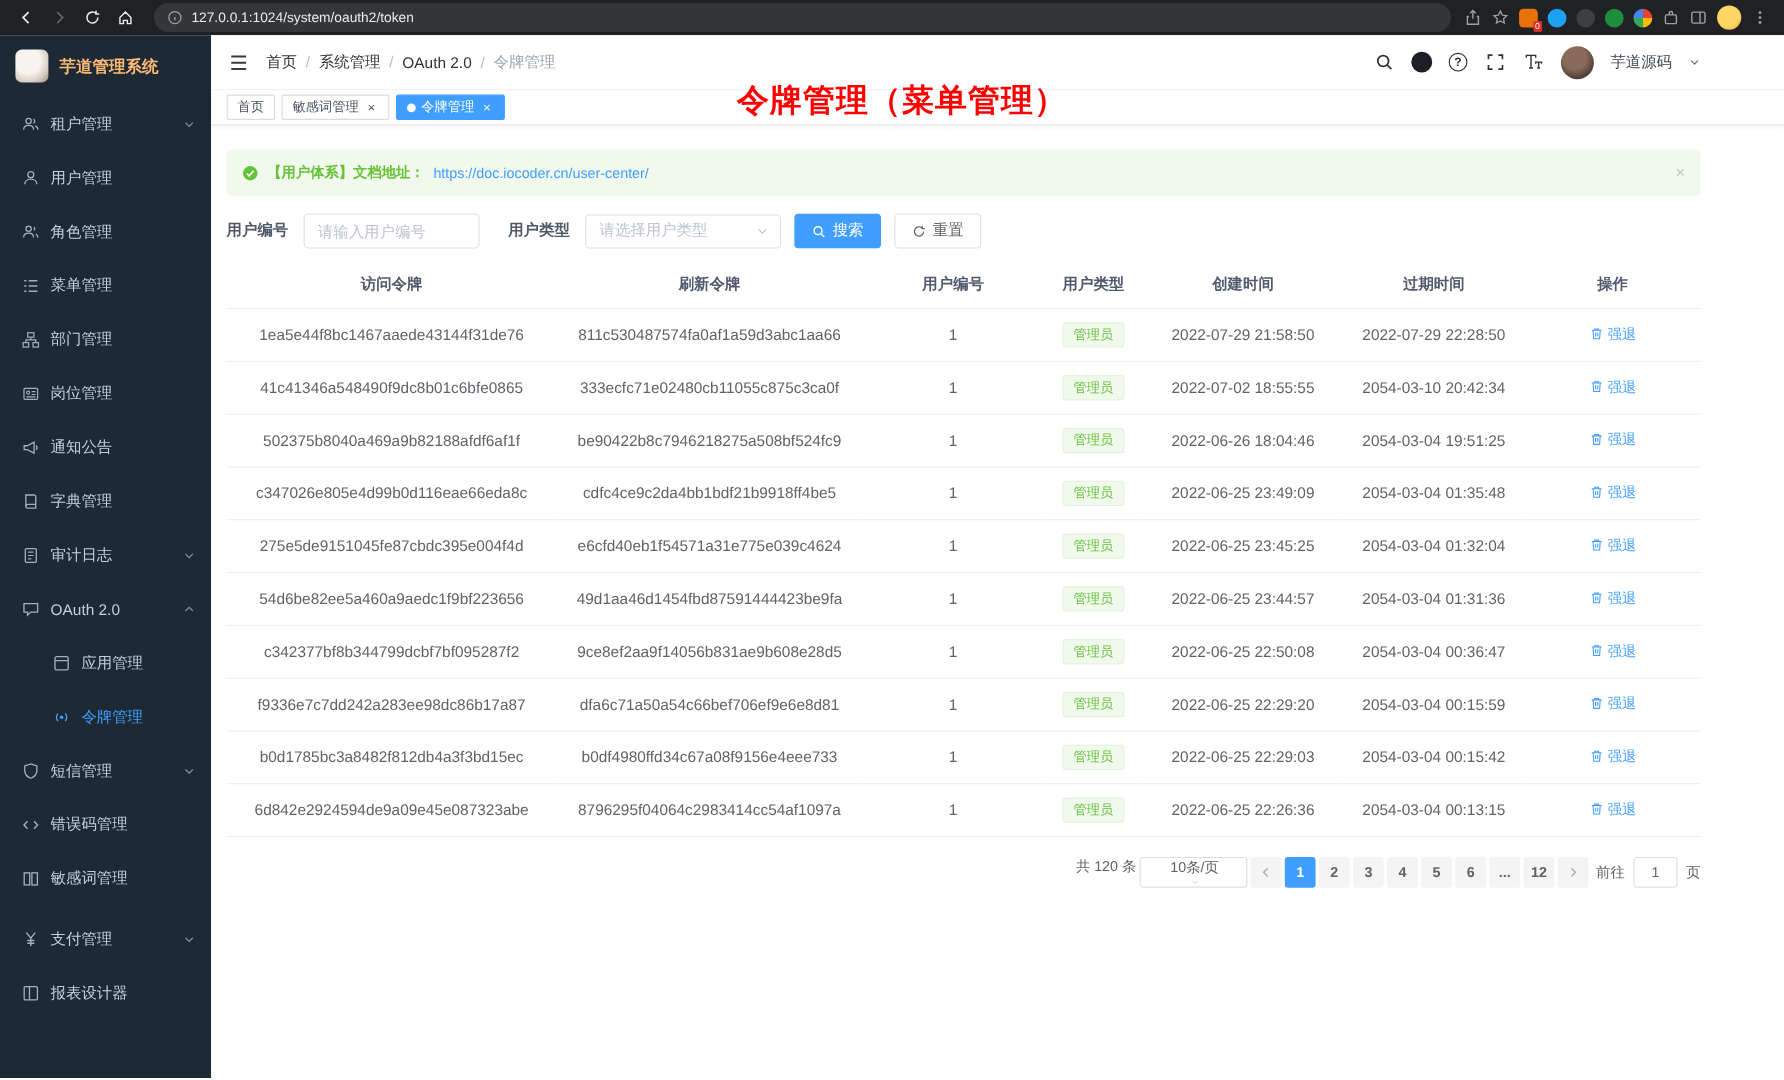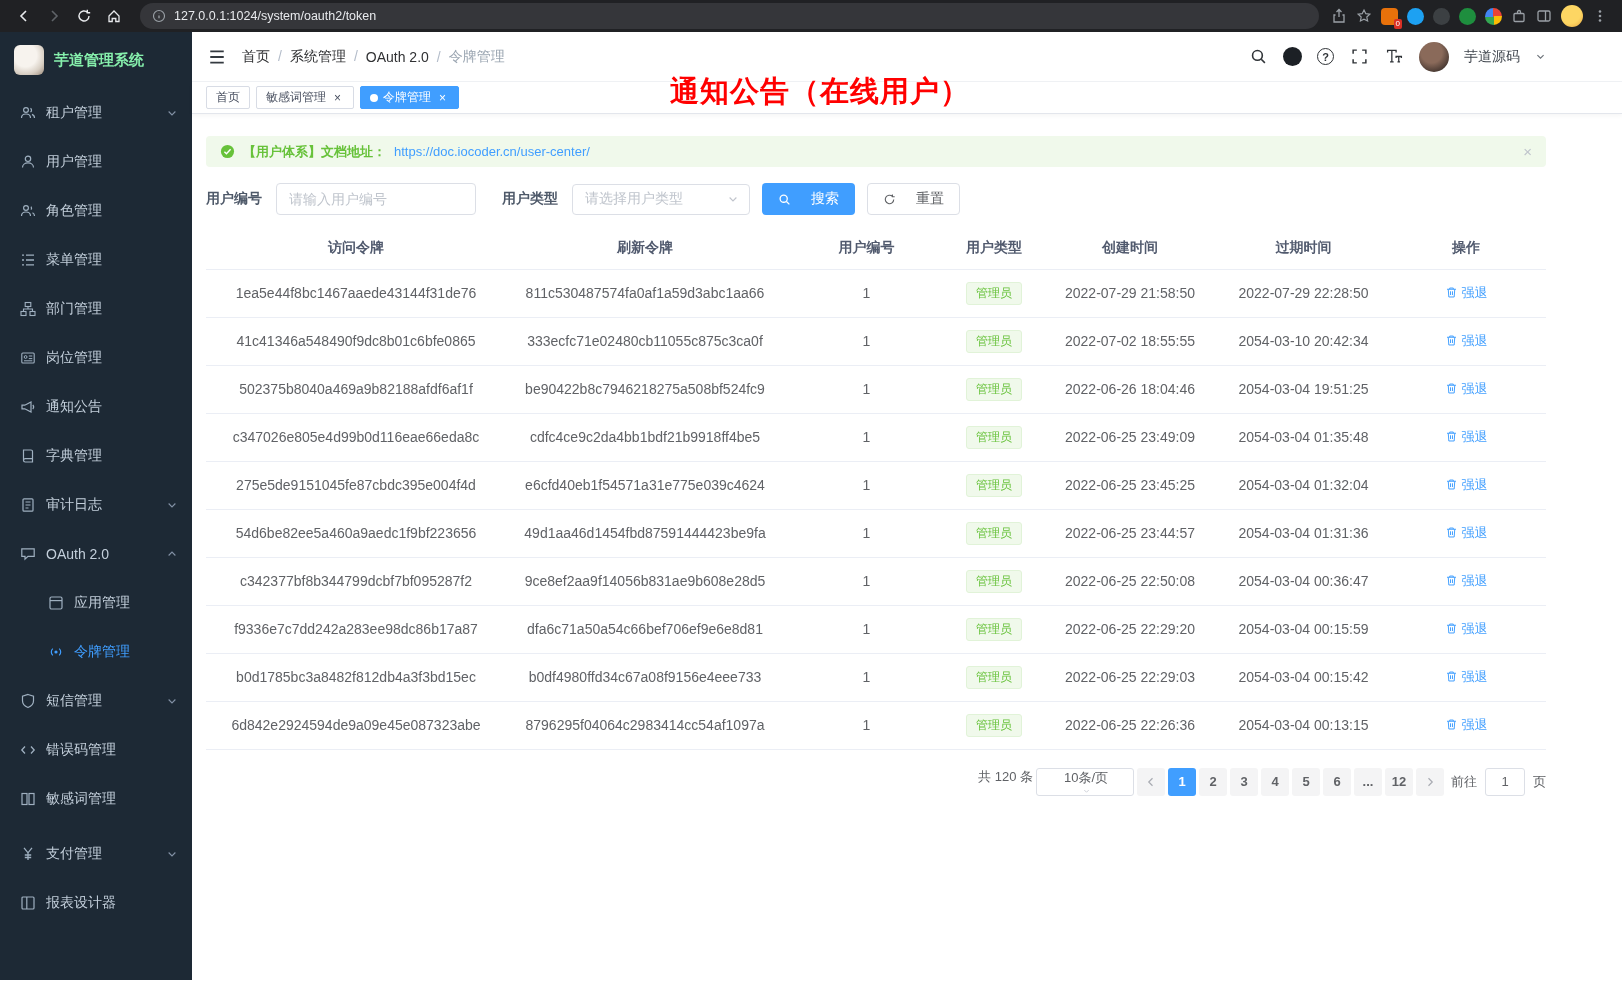--- a/index.html
+++ b/index.html
@@ -25,21 +25,21 @@
   .ext.multi  { background:conic-gradient(#ea4335 0 25%,#fbbc04 0 50%,#34a853 0 75%,#4285f4 0); }
   .ext.avatar { background:radial-gradient(circle at 40% 35%, #fdd663 0 55%, #e8a33d 100%); width:22px; height:22px; }
   .gicon { color:#9aa0a6; cursor:pointer; }
   .gicon svg { width:16px; height:16px; }
 
   
   .app { display:flex; height:948px; }
 
   
   .sidebar { width:192px; background:#1d2935; flex-shrink:0; display:flex; flex-direction:column; overflow:hidden; }
-  .logo { height:56px; display:flex; align-items:center; gap:10px; padding:0 14px; color:#86efac; font-weight:bold; font-size:15px; flex-shrink:0; }
+  .logo { height:56px; display:flex; align-items:center; gap:10px; padding:0 14px; color:#fdba74; font-weight:bold; font-size:15px; flex-shrink:0; }
   .logo-img { width:30px; height:30px; border-radius:6px; flex-shrink:0;
               background:radial-gradient(circle at 38% 35%, #f7f3ee 0 42%, #d8cfc4 70%, #99897a 100%); }
   .mi { height:49px; display:flex; align-items:center; gap:10px; padding:0 14px 0 20px; color:#c3cfdb; font-size:14px; cursor:pointer; flex-shrink:0; }
   .mi .ic { width:16px; height:16px; color:#9fb0c0; flex-shrink:0; }
   .mi .lbl { flex:1; white-space:nowrap; overflow:hidden; }
   .mi .chev { width:12px; height:12px; color:#8391a5; flex-shrink:0; }
   .mi.sub { padding-left:48px; }
   .mi.active { color:#409eff; }
   .mi.active .ic { color:#409eff; }
   .mi.gap { margin-top:6px; }
@@ -71,35 +71,35 @@
   .tabbar { height:32px; display:flex; align-items:center; gap:6px; padding:0 14px; border-bottom:1px solid #e3e6ec; box-shadow:0 2px 4px rgba(0,0,0,.04); flex-shrink:0; }
   .tab { height:23px; display:inline-flex; align-items:center; gap:5px; padding:0 9px; border:1px solid #d8dce5; border-radius:2px; background:#fff; color:#495060; font-size:12px; cursor:pointer; white-space:nowrap; }
   .tab .dot { width:8px; height:8px; border-radius:50%; background:#fff; display:none; }
   .tab.active { background:#409eff; border-color:#409eff; color:#fff; }
   .tab.active .dot { display:block; }
   .tab .x { width:13px; height:13px; border-radius:50%; display:flex; align-items:center; justify-content:center; font-size:12px; line-height:1; }
   .tab .x::before { content:"×"; }
 
   .content { flex:1; padding:12px 76px 0 14px; overflow:hidden; }
 
-  .alert { height:31px; margin:10px 0 6px; background:#f0f9eb; border-radius:4px; display:flex; align-items:center; gap:8px; padding:0 14px; }
+  .alert { height:42px; margin:10px 0 6px; background:#f0f9eb; border-radius:4px; display:flex; align-items:center; gap:8px; padding:0 14px; }
   .alert .check { width:15px; height:15px; flex-shrink:0; }
   .alert-text { color:#67c23a; font-size:13px; font-weight:600; white-space:nowrap; }
   .alert-link { color:#409eff; font-size:13px; text-decoration:none; white-space:nowrap; }
   .alert .ax { margin-left:auto; color:#bfc4cc; font-size:15px; cursor:pointer; line-height:1; }
   .alert .ax::before { content:"×"; }
 
   .filters { display:flex; align-items:center; margin:16px 0 12px; font-size:14px; }
   .flabel { font-weight:700; color:#4e5969; margin-right:14px; white-space:nowrap; }
   .flabel.second { margin-left:26px; }
-  .finput { width:200px; height:32px; border:1px solid #dcdfe6; border-radius:4px; padding:0 12px; font-size:14px; color:#606266; outline:none; font-family:inherit; }
+  .finput { width:160px; height:32px; border:1px solid #dcdfe6; border-radius:4px; padding:0 12px; font-size:14px; color:#606266; outline:none; font-family:inherit; }
   .finput::placeholder { color:#bfc4cc; }
   .fselect { width:178px; height:31px; border:1px solid #dcdfe6; border-radius:4px; padding:0 10px 0 12px; display:flex; align-items:center; justify-content:space-between; color:#bfc4cc; cursor:pointer; margin-right:12px; }
   .fselect .chev { width:12px; height:12px; color:#c0c4cc; }
-  .btn { height:32px; border-radius:4px; display:inline-flex; align-items:center; gap:20px; padding:0 15px; font-size:14px; cursor:pointer; border:1px solid transparent; font-family:inherit; }
+  .btn { height:32px; border-radius:4px; display:inline-flex; align-items:center; gap:6px; padding:0 15px; font-size:14px; cursor:pointer; border:1px solid transparent; font-family:inherit; }
   .btn svg { width:13px; height:13px; }
   .btn-primary { background:#409eff; color:#fff; }
   .btn-plain { background:#fff; border-color:#dcdfe6; color:#606266; margin-left:12px; }
 
   table.grid { width:100%; border-collapse:collapse; table-layout:fixed; margin-top:6px; }
   .grid th { height:42px; font-size:14px; font-weight:700; color:#515a6e; text-align:center; border-bottom:1px solid #ebeef5; white-space:nowrap; }
   .grid td { height:48px; font-size:14px; color:#606266; text-align:center; border-bottom:1px solid #ebeef5; white-space:nowrap; overflow:hidden; text-overflow:ellipsis; }
   .tag { display:inline-block; padding:2px 9px; font-size:12px; border-radius:3px; background:#f0f9eb; border:1px solid #e1f3d8; color:#67c23a; }
   .action { color:#409eff; font-size:13px; display:inline-flex; align-items:center; gap:4px; cursor:pointer; text-decoration:none; }
   .action svg { width:13px; height:13px; }
@@ -338,21 +338,21 @@
     <div class="mi">
       <svg class="ic" viewBox="0 0 16 16">
           <rect x="2" y="2" width="12" height="12" rx="1" fill="none" stroke="currentColor" stroke-width="1.2"></rect>
           <path d="M6.8 2v12" stroke="currentColor" stroke-width="1.2"></path>
         </svg>
       <span class="lbl">报表设计器</span>
     </div>
   </aside>
 
   <div class="main">
-    <div class="annotation">通知公告（在线用户）</div>
+    <div class="annotation">令牌管理（菜单管理）</div>
 
     <header class="topbar">
       <span class="hamb">
           <svg viewBox="0 0 16 16">
             <path d="M2 3h12M2 8h12M2 13h12" fill="none" stroke="currentColor" stroke-width="1.6"></path>
           </svg>
         </span>
       <nav class="crumbs">
         <span class="crumb">首页</span>
         <span class="crumb">系统管理</span>

